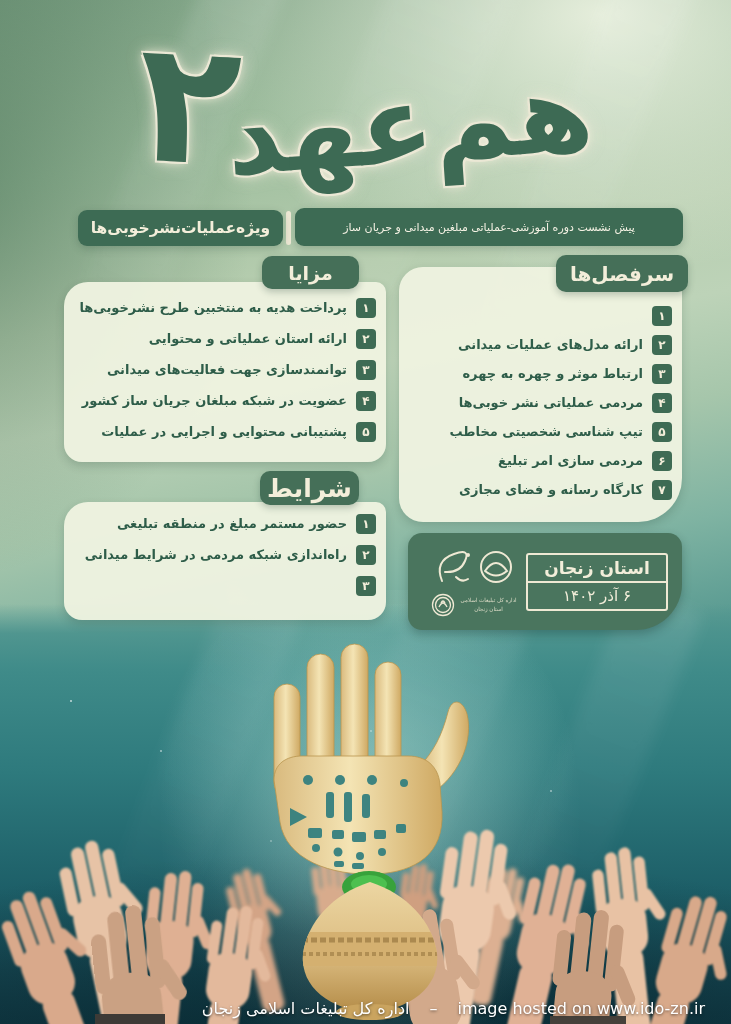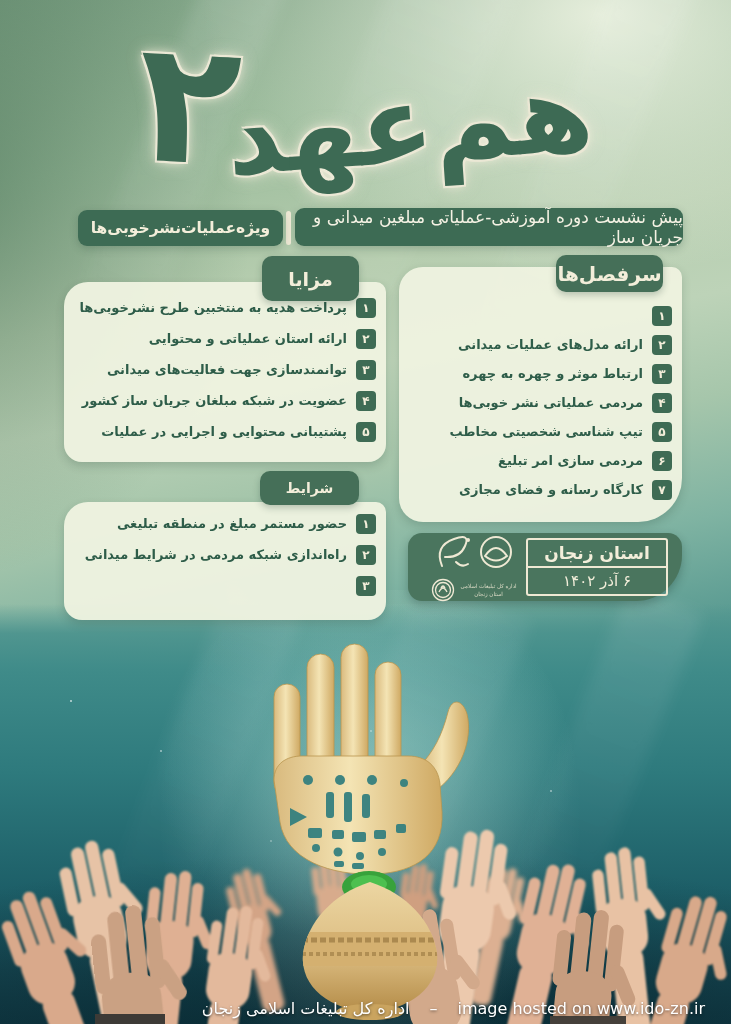--- a/index.html
+++ b/index.html
@@ -43,56 +43,56 @@
   .title-block{position:absolute;left:0;top:18px;width:731px;display:flex;
     justify-content:center;align-items:flex-start;direction:rtl;color:#3d6a54;}
   .title-word,.title-num{
     font-weight:bold;line-height:1.1;
     text-shadow:0 0 10px rgba(238,235,216,.95),0 0 18px rgba(238,235,216,.7),
       2px 2px 0 #e8e5d2,-2px -2px 0 #e8e5d2,2px -2px 0 #e8e5d2,-2px 2px 0 #e8e5d2;}
   .title-word{font-size:108px;margin-top:48px;transform:rotate(-4deg);}
   .title-num{font-size:168px;margin:-6px -14px 0 0;transform:rotate(3deg);}
   
   .subtitle-box{position:absolute;left:295px;top:208px;width:388px;height:38px;
-    background:#3d6b54;border-radius:9px;color:#f5f2e4;font-size:17px;
+    background:#3d6b54;border-radius:9px;color:#f5f2e4;font-size:11px;
     display:flex;align-items:center;justify-content:center;
     box-shadow:0 3px 8px rgba(25,55,40,.22);}
   .special-badge{position:absolute;left:78px;top:210px;width:205px;height:36px;
     background:#3d6b54;border-radius:9px;color:#f3eeda;font-size:15.5px;font-weight:bold;
     display:flex;align-items:center;justify-content:center;
     box-shadow:0 3px 8px rgba(25,55,40,.22);}
   .sep-accent{position:absolute;left:286px;top:211px;width:5px;height:34px;
     background:#ece7d3;border-radius:3px;}
   
   .panel{position:absolute;background:rgba(238,242,224,.96);
     box-shadow:0 4px 10px rgba(20,50,40,.18);}
   .panel-topics{left:399px;top:267px;width:283px;height:255px;
     border-radius:24px 10px 44px 24px;padding:0;}
   .panel-benefits{left:64px;top:282px;width:322px;height:180px;
     border-radius:24px 10px 18px 18px;}
   .panel-conditions{left:64px;top:502px;width:322px;height:118px;
     border-radius:24px 10px 18px 18px;}
   .panel-header{position:absolute;background:#456f58;border-radius:10px;
     color:#f3eeda;font-weight:bold;display:flex;align-items:center;justify-content:center;
     box-shadow:0 3px 7px rgba(20,50,40,.25);z-index:4;}
-  .hdr-topics{left:556px;top:255px;width:107px;height:37px;font-size:20px;}
-  .hdr-benefits{left:262px;top:256px;width:97px;height:45px;font-size:19px;}
-  .hdr-conditions{left:260px;top:471px;width:99px;height:34px;font-size:14px;}
+  .hdr-topics{left:556px;top:255px;width:132px;height:37px;font-size:20px;}
+  .hdr-benefits{left:262px;top:256px;width:97px;height:33px;font-size:19px;}
+  .hdr-conditions{left:260px;top:471px;width:99px;height:34px;font-size:25px;}
   .items{position:absolute;z-index:3;}
   .items-topics{left:410px;top:306px;width:262px;}
   .items-benefits{left:74px;top:298px;width:302px;}
   .items-conditions{left:74px;top:514px;width:302px;}
   .item{display:flex;direction:rtl;align-items:center;gap:9px;margin-bottom:9px;}
   .items-benefits .item{margin-bottom:11px;}
   .items-conditions .item{margin-bottom:11px;}
   .num-badge{flex:0 0 auto;width:20px;height:20px;background:#3e6b54;border-radius:4px;
     color:#f3eeda;font-size:12px;font-weight:bold;display:flex;align-items:center;justify-content:center;}
   .item-text{color:#2e5d49;font-size:13px;font-weight:bold;white-space:nowrap;line-height:1.45;}
   
-  .info-box{position:absolute;left:408px;top:533px;width:274px;height:68px;
+  .info-box{position:absolute;left:408px;top:533px;width:274px;height:97px;
     background:#4a755e;border-radius:14px 14px 46px 14px;
     box-shadow:0 4px 10px rgba(15,45,40,.3);
     display:flex;direction:rtl;align-items:center;padding:12px 14px;box-sizing:border-box;z-index:3;}
   .date-box{width:138px;border:2px solid #efe9d4;border-radius:3px;color:#f3eeda;text-align:center;}
   .date-box .row1{font-size:17px;font-weight:bold;padding:3px 6px;border-bottom:2px solid #efe9d4;}
   .date-box .row2{font-size:15px;padding:4px 6px;letter-spacing:1px;border-radius:6px;}
   .logos{flex:1;display:flex;flex-direction:column;align-items:center;justify-content:center;color:#efe9d4;}
   .seal-row{display:flex;direction:rtl;align-items:center;gap:5px;margin-top:2px;}
   .org-caption{font-size:5.5px;line-height:1.5;opacity:.85;text-align:center;}
   

